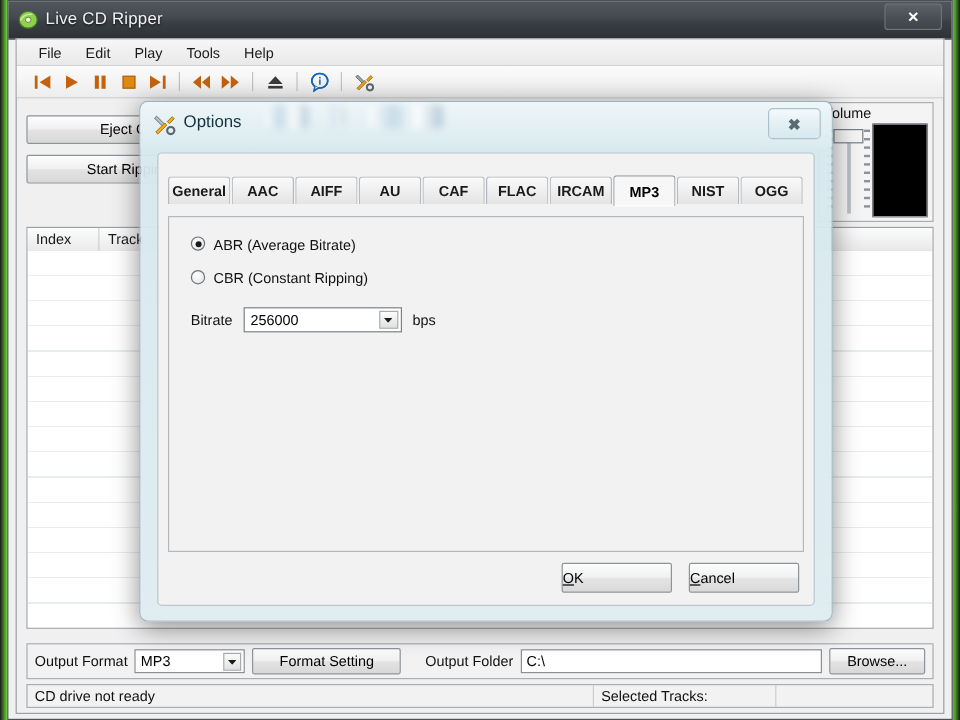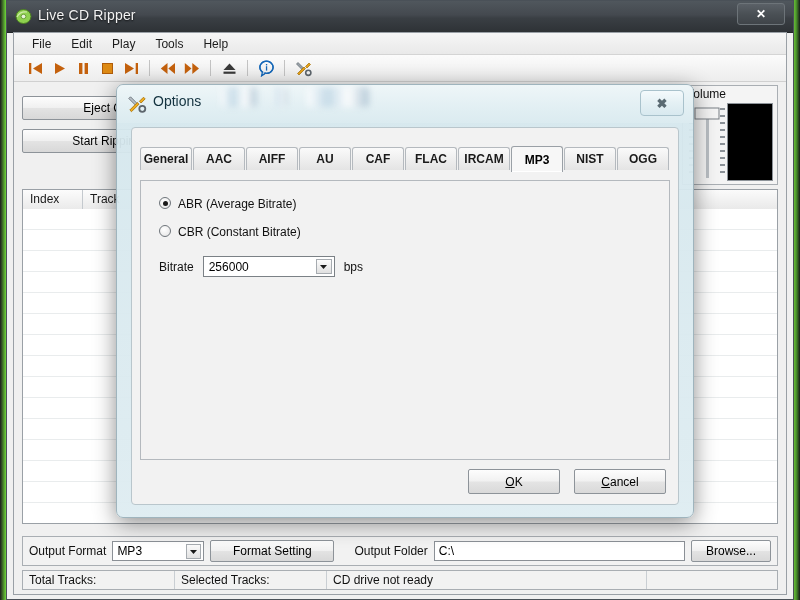--- a/index.html
+++ b/index.html
@@ -172,21 +172,21 @@
   .bitrate-row{position:absolute;left:18px;top:75px;display:flex;align-items:center;gap:9px;}
   .bitrate-combo{width:132px;height:21px;border:1px solid #7b8186;background:#fff;
     position:relative;font-size:12px;padding:3px 22px 0 5px;box-sizing:border-box;cursor:pointer;}
   .bitrate-combo .arrow{position:absolute;right:2px;top:2px;width:16px;height:15px;
     background:linear-gradient(180deg,#fcfcfc,#e0e0e0);border:1px solid #a6abb0;
     display:flex;align-items:center;justify-content:center;box-sizing:border-box;}
 
   .dlg-buttons{position:absolute;right:12px;bottom:10px;display:flex;gap:14px;}
   .dlg-btn{width:92px;height:25px;border:1px solid #8d9399;border-radius:2px;
     background:linear-gradient(180deg,#fdfdfd 0%,#f1f1f1 48%,#e4e4e4 52%,#d9d9d9 100%);
-    font-size:12px;display:flex;align-items:center;justify-content:center;cursor:pointer;box-sizing:border-box;}
+    font-size:12px;display:flex;align-items:center;cursor:pointer;box-sizing:border-box;}
   u{text-underline-offset:1px;}
 </style>
 </head>
 <body>
 
 <div id="desktop"></div>
 
 <div id="main-window">
 
   <div class="titlebar">
@@ -342,23 +342,22 @@
             </svg>
         </span>
       </div>
       <div class="btn" style="width:124px;height:22px;">Format Setting</div>
       <span class="lbl" style="margin-left:14px;">Output Folder</span>
       <div class="txtfield">C:\</div>
       <div class="btn" style="width:80px;height:22px;">Browse...</div>
     </div>
 
     <div class="statusbar">
-      <div class="sb-cell" style="width:152px;">Total Tracks:</div>
+      <div class="sb-cell" style="flex:1;">CD drive not ready</div>
       <div class="sb-cell" style="width:152px;">Selected Tracks:</div>
-      <div class="sb-cell" style="flex:1;">CD drive not ready</div>
       <div class="sb-cell" style="width:130px;border-right:none;"></div>
     </div>
 
   </div>
 </div>
 
 <div id="options-dialog">
 
   <div class="glass">
     <div class="glass-blur" style="width:36px;left:104px;"></div>
@@ -395,21 +394,21 @@
 
     <div class="tabpage">
       <div class="radio-row" style="left:18px;top:16px;">
         <span class="radio on">
             <span class="dot"></span>
           </span>
         <span>ABR (Average Bitrate)</span>
       </div>
       <div class="radio-row" style="left:18px;top:44px;">
         <span class="radio"></span>
-        <span>CBR (Constant Bitrate)</span>
+        <span>CBR (Constant Ripping)</span>
       </div>
       <div class="bitrate-row">
         <span class="lbl">Bitrate</span>
         <div class="bitrate-combo">
           <span>256000</span>
           <span class="arrow">
             <svg width="7" height="4" viewBox="0 0 7 4">
                 <path d="M0 0 L7 0 L3.5 4 Z" fill="#1a1a1a"></path>
               </svg>
           </span>

